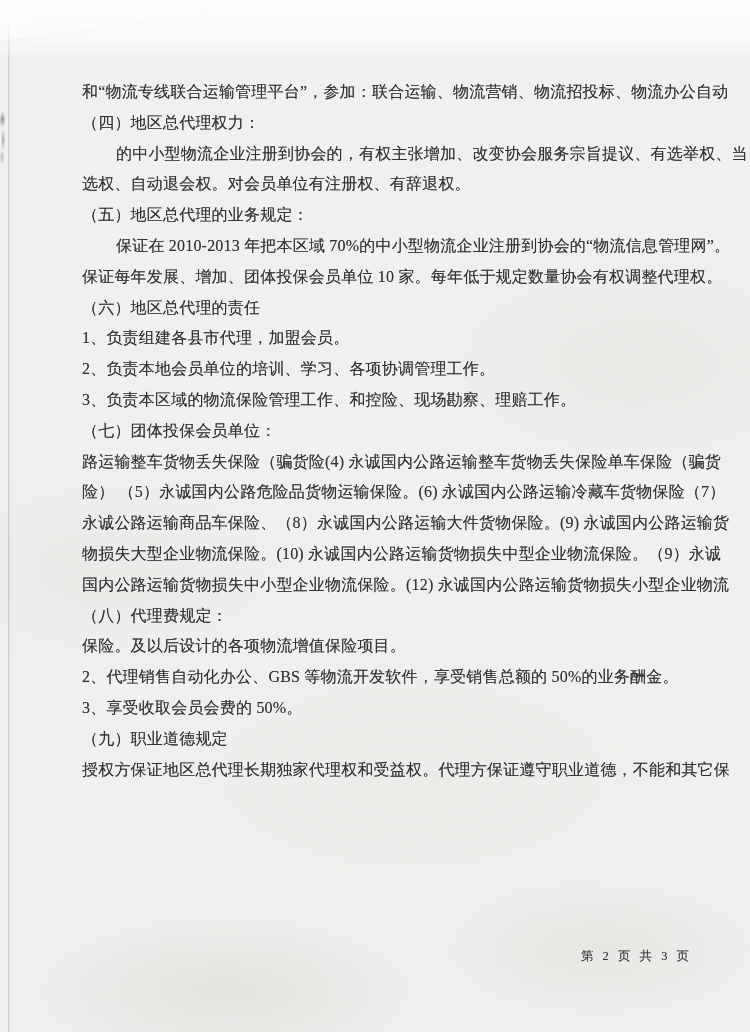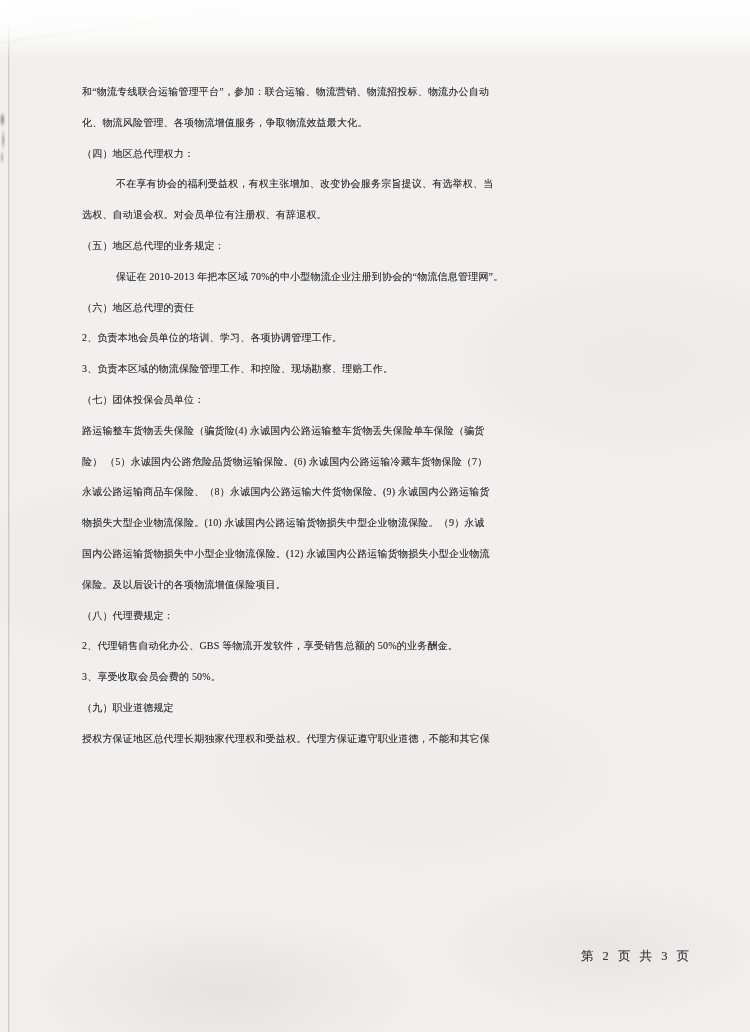--- a/index.html
+++ b/index.html
@@ -46,21 +46,21 @@
     top: 0px;
     width: 40px;
     height: 26px;
     background: linear-gradient(135deg, rgba(255,255,255,0.9), rgba(255,255,255,0));
   }
   .doc-body {
     position: absolute;
     left: 82px;
     top: 77px;
     width: 618px;
-    font-size: 10px;
+    font-size: 16px;
     line-height: 30.8px;
     color: #323236;
     letter-spacing: 0.2px;
     text-shadow: 0 0 0.6px rgba(60,60,66,0.55);
   }
   .line {
     white-space: nowrap;
     height: 30.8px;
   }
   .doc-footer {
@@ -78,37 +78,38 @@
 </head>
 <body>
 
 <div class="scan-page">
   <div class="artifact-corner"></div>
   <div class="artifact-smudge"></div>
 
   <div class="doc-body">
 
   <div class="line">和“物流专线联合运输管理平台”，参加：联合运输、物流营销、物流招投标、物流办公自动</div>
-      <div class="line">化、物流风险管理、各项物流增值服务，争取物流效益最大化。</div>
       <div class="line">（四）地区总代理权力：</div>
-      <div class="line" style="padding-left: 34px;">不在享有协会的福利受益权，有权主张增加、改变协会服务宗旨提议、有选举权、当</div>
+      <div class="line" style="padding-left: 34px;">的中小型物流企业注册到协会的，有权主张增加、改变协会服务宗旨提议、有选举权、当</div>
       <div class="line">选权、自动退会权。对会员单位有注册权、有辞退权。</div>
       <div class="line">（五）地区总代理的业务规定：</div>
       <div class="line" style="padding-left: 34px;">保证在 2010-2013 年把本区域 70%的中小型物流企业注册到协会的“物流信息管理网”。</div>
+      <div class="line">保证每年发展、增加、团体投保会员单位 10 家。每年低于规定数量协会有权调整代理权。</div>
       <div class="line">（六）地区总代理的责任</div>
+      <div class="line">1、负责组建各县市代理，加盟会员。</div>
       <div class="line">2、负责本地会员单位的培训、学习、各项协调管理工作。</div>
       <div class="line">3、负责本区域的物流保险管理工作、和控险、现场勘察、理赔工作。</div>
       <div class="line">（七）团体投保会员单位：</div>
       <div class="line">路运输整车货物丢失保险（骗货险(4) 永诚国内公路运输整车货物丢失保险单车保险（骗货</div>
       <div class="line">险） （5）永诚国内公路危险品货物运输保险。(6) 永诚国内公路运输冷藏车货物保险（7）</div>
       <div class="line">永诚公路运输商品车保险、（8）永诚国内公路运输大件货物保险。(9) 永诚国内公路运输货</div>
       <div class="line">物损失大型企业物流保险。(10) 永诚国内公路运输货物损失中型企业物流保险。（9）永诚</div>
       <div class="line">国内公路运输货物损失中小型企业物流保险。(12) 永诚国内公路运输货物损失小型企业物流</div>
+      <div class="line">（八）代理费规定：</div>
       <div class="line">保险。及以后设计的各项物流增值保险项目。</div>
-      <div class="line">（八）代理费规定：</div>
       <div class="line">2、代理销售自动化办公、GBS 等物流开发软件，享受销售总额的 50%的业务酬金。</div>
       <div class="line">3、享受收取会员会费的 50%。</div>
       <div class="line">（九）职业道德规定</div>
       <div class="line">授权方保证地区总代理长期独家代理权和受益权。代理方保证遵守职业道德，不能和其它保</div>
     </div>
 
   <div class="doc-footer">第 2 页 共 3 页</div>
 </div>
 
 </body></html>

